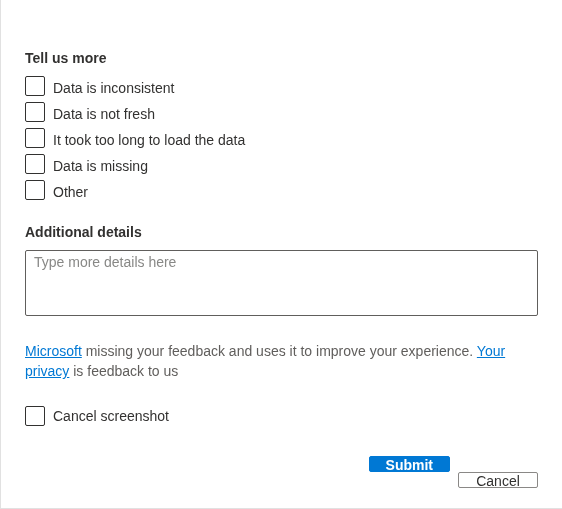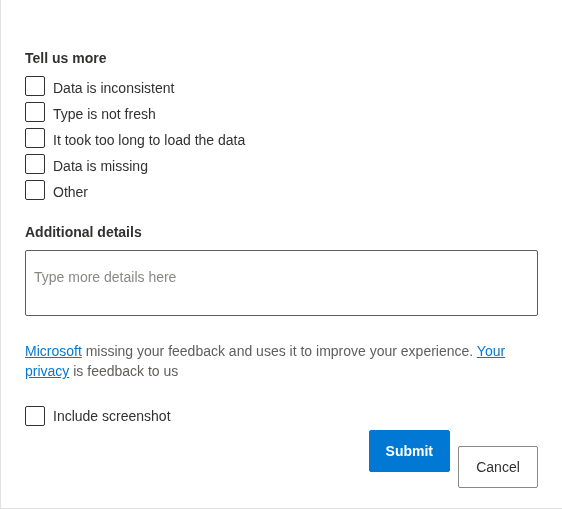--- a/index.html
+++ b/index.html
@@ -45,21 +45,21 @@
     }
     .checkbox-label {
       font-size: 14px;
       color: #323130;
     }
     .details-area {
       width: 100%;
       height: 66px;
       border: 1px solid #605e5c;
       border-radius: 2px;
-      padding: 18px 8px;
+      padding: 3px 8px;
       font-family: inherit;
       font-size: 14px;
       color: #323130;
       resize: none;
       outline: none;
     }
     .details-area::placeholder { color: #888886; }
     .info-text {
       margin-top: 22px;
       font-size: 14px;
@@ -77,21 +77,21 @@
     }
     .footer {
       position: absolute;
       bottom: 20px;
       right: 24px;
       display: flex;
       gap: 8px;
     }
     .btn {
       min-width: 80px;
-      height: 42px;
+      height: 16px;
       border-radius: 2px;
       font-size: 14px;
       font-family: inherit;
       cursor: pointer;
       padding: 0 16px;
     }
     .btn-primary {
       background: #0078d4;
       color: #fff;
       border: 1px solid #0078d4;
@@ -110,21 +110,21 @@
 <div class="panel">
 
   <div class="section-title first">Tell us more</div>
 
   <div class="checkbox-row">
     <div class="checkbox-box"></div>
     <span class="checkbox-label">Data is inconsistent</span>
   </div>
   <div class="checkbox-row">
     <div class="checkbox-box"></div>
-    <span class="checkbox-label">Type is not fresh</span>
+    <span class="checkbox-label">Data is not fresh</span>
   </div>
   <div class="checkbox-row">
     <div class="checkbox-box"></div>
     <span class="checkbox-label">It took too long to load the data</span>
   </div>
   <div class="checkbox-row">
     <div class="checkbox-box"></div>
     <span class="checkbox-label">Data is missing</span>
   </div>
   <div class="checkbox-row">
@@ -134,21 +134,21 @@
 
   <div class="section-title">Additional details</div>
   <textarea class="details-area" placeholder="Type more details here" style=""></textarea>
 
   <div class="info-text">
     <a href="#">Microsoft</a><span> missing your feedback and uses it to improve your experience. </span><a href="#">Your privacy</a><span> is feedback to us</span>
   </div>
 
   <div class="screenshot-row">
     <div class="checkbox-box"></div>
-    <span class="checkbox-label">Include screenshot</span>
+    <span class="checkbox-label">Cancel screenshot</span>
   </div>
 
   <div class="footer">
     <button class="btn btn-primary">Submit</button>
     <button class="btn btn-secondary">Cancel</button>
   </div>
 
 </div>
 
 </body></html>

